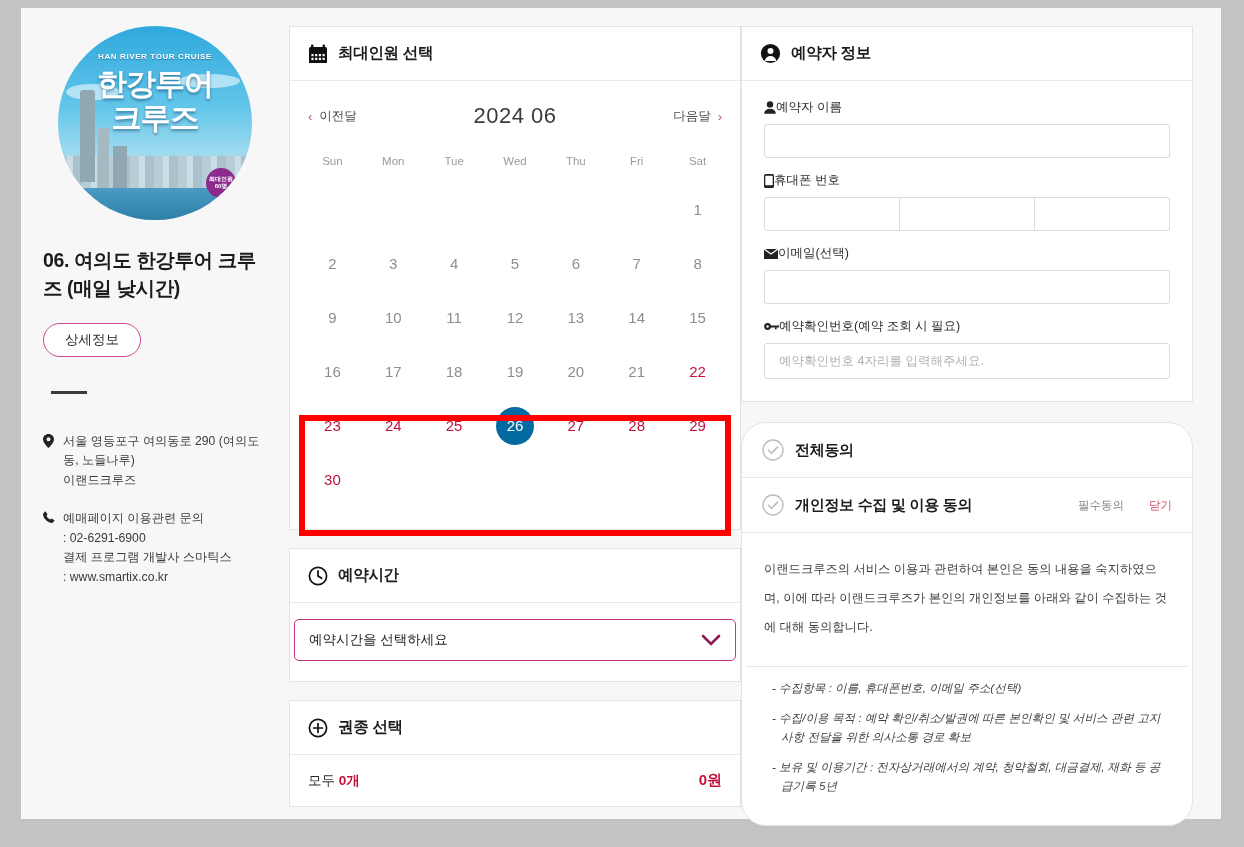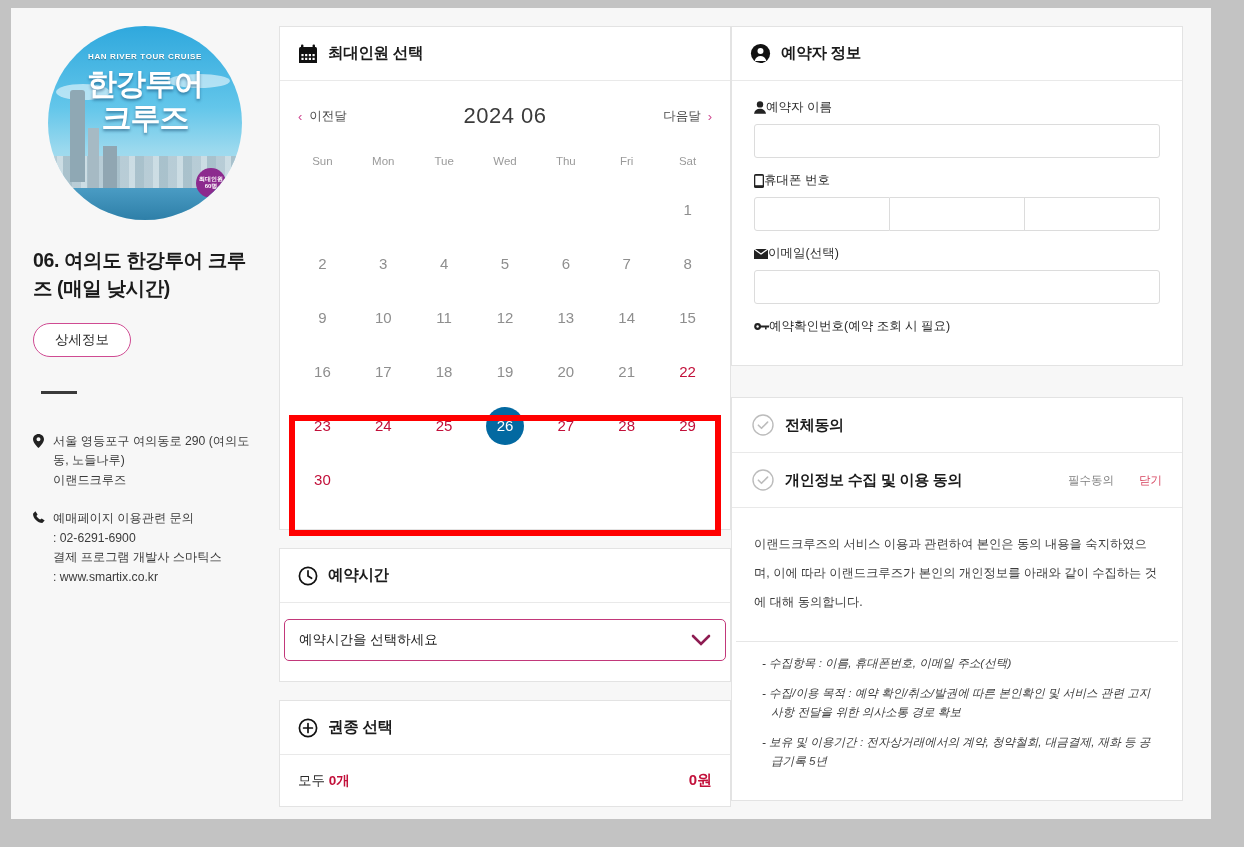--- a/index.html
+++ b/index.html
@@ -4,21 +4,21 @@
 <style>
   * { box-sizing: border-box; margin: 0; padding: 0; }
   html, body {
     width: 1244px; height: 847px;
     background: #c3c3c3;
     font-family: "Liberation Sans", "DejaVu Sans", sans-serif;
     overflow: hidden;
   }
   #page {
     position: absolute;
-    left: 11px; top: 8px;
+    left: 21px; top: 8px;
     width: 1200px; height: 811px;
     background: #f7f7f7;
     display: flex;
     align-items: flex-start;
   }
 
   
   .sidebar { width: 268px; flex: 0 0 268px; padding: 18px 22px 0 22px; background: #f7f7f7; height: 811px; }
   .product-image {
     width: 194px; height: 194px; margin: 0 auto;
@@ -363,24 +363,25 @@
           <span>
             <svg width="15" height="9" viewBox="0 0 15 9">
                 <circle cx="3.6" cy="4.5" r="3.4" fill="#222"></circle>
                 <circle cx="3.6" cy="4.5" r="1.2" fill="#fff"></circle>
                 <rect x="6" y="3.5" width="9" height="2" fill="#222"></rect>
                 <rect x="11" y="5.2" width="1.6" height="2.2" fill="#222"></rect>
               </svg>
           </span>
           <span>예약확인번호(예약 조회 시 필요)</span>
         </div>
-      </div>
-    </div>
-
-    <div class="card" style="margin-top:31px;">
+        <input class="inp inp-confirm" type="text" placeholder="예약확인번호 4자리를 입력해주세요." style="">
+      </div>
+    </div>
+
+    <div class="card" style="margin-top:20px;border-radius:25px;">
       <div class="agree-row">
         <span>
           <svg width="22" height="22" viewBox="0 0 22 22">
             <circle cx="11" cy="11" r="10" fill="none" stroke="#bcbcbc" stroke-width="1.4"></circle>
             <path d="M6.4 11.2l3.1 3.1 6.1-6.2" fill="none" stroke="#bcbcbc" stroke-width="1.6" stroke-linecap="round" stroke-linejoin="round"></path>
           </svg>
         </span>
         <span class="agree-title">전체동의</span>
       </div>
 

